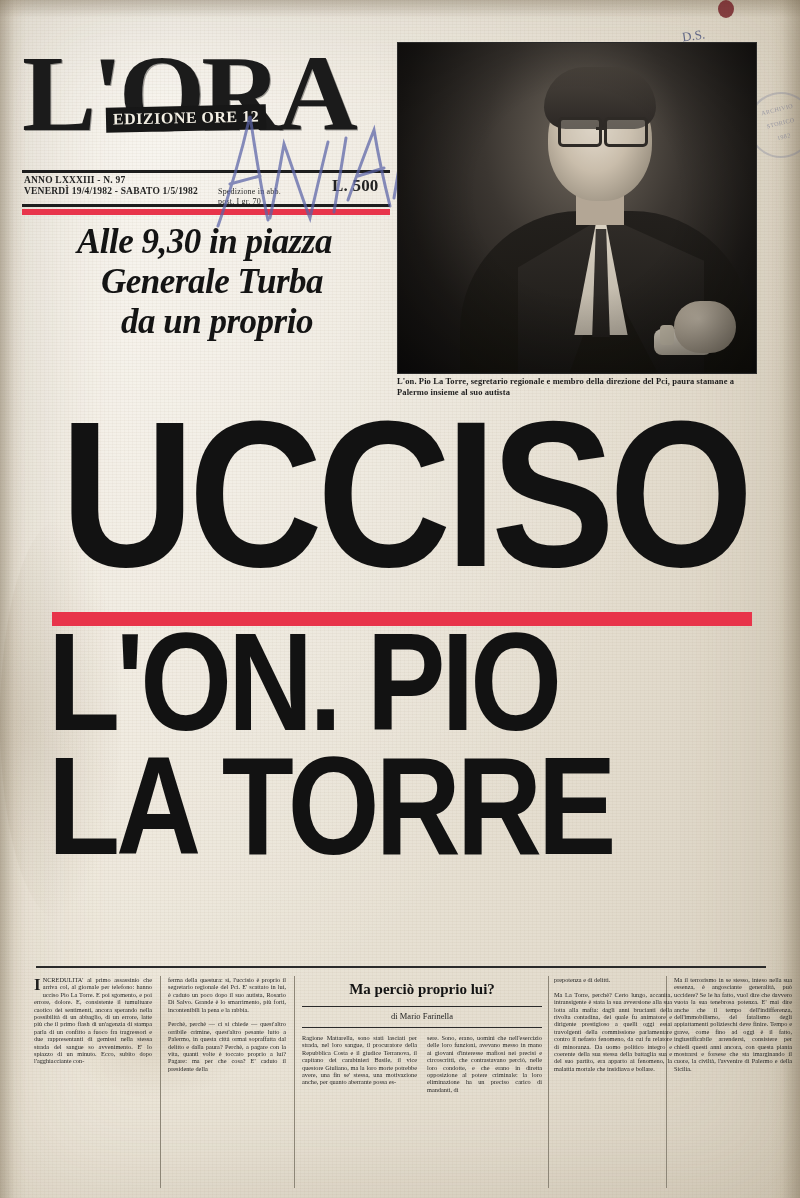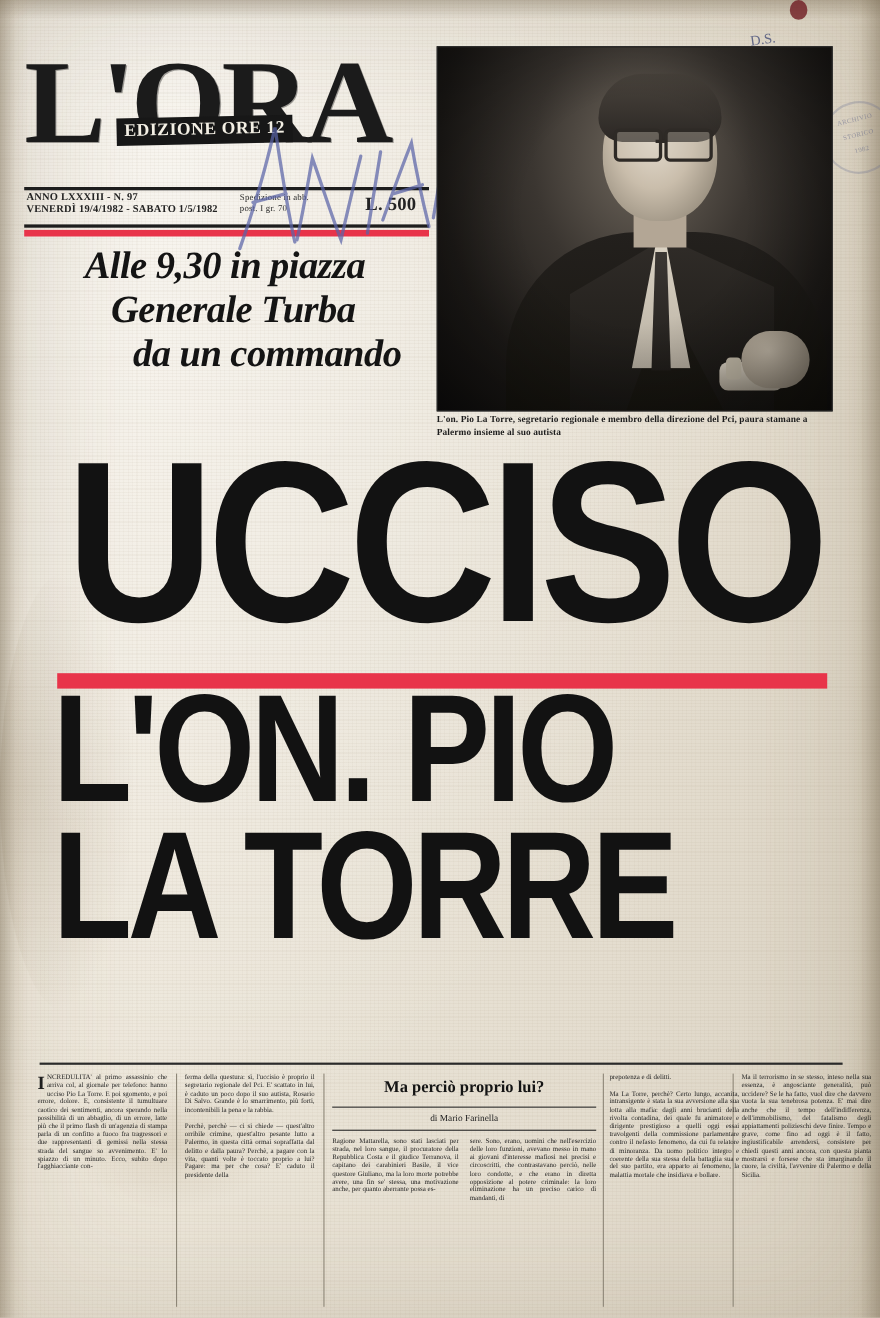--- a/index.html
+++ b/index.html
@@ -74,21 +74,21 @@
     position:absolute; left:0; top:156px; width:368px; height:3px; background:#1d1d1d;
   }
   #mast-rule-bottom{
     position:absolute; left:0; top:190px; width:368px; height:3px; background:#1d1d1d;
   }
   .mast-meta{
     position:absolute; font-size:9.5px; font-weight:bold; color:#232323; line-height:11px;
     letter-spacing:0.2px;
   }
   #meta-left{ left:2px; top:161px; }
-  #meta-mid{ left:196px; top:161px; font-weight:normal; font-size:8px; line-height:10px; color:#2a2a2a;}
+  #meta-mid{ left:196px; top:173px; font-weight:normal; font-size:8px; line-height:10px; color:#2a2a2a;}
   #meta-price{ left:310px; top:166px; font-size:17px; font-weight:bold; }
   
   #red-band{
     position:absolute; left:0; top:195px; width:368px; height:6px;
     background:#e8344a;
   }
   
   #kicker{
     position:absolute; left:8px; top:208px; width:372px;margin-left:47px;
   }
@@ -320,21 +320,21 @@
 
     <div class="mast-meta" id="meta-left" style="white-space:pre-line;">ANNO LXXXIII - N. 97
 VENERDÌ 19/4/1982 - SABATO 1/5/1982</div>
     <div class="mast-meta" id="meta-mid" style="white-space:pre-line;">Spedizione in abb.
 post. I gr. 70</div>
     <div class="mast-meta" id="meta-price">L. 500</div>
 
     <div id="kicker">
       <div class="kicker-line l1">Alle 9,30 in piazza</div>
       <div class="kicker-line l2">Generale Turba</div>
-      <div class="kicker-line l3">da un commando</div>
+      <div class="kicker-line l3">da un proprio</div>
     </div>
 
     <svg id="scribble" viewBox="0 0 230 160">
       <g fill="none" stroke="#5b64a8" stroke-width="3" stroke-linecap="round" opacity="0.72">
         <path d="M20,146 C38,96 46,62 52,36 C56,62 62,104 70,140"></path>
         <path d="M32,104 L62,96"></path>
         <path d="M72,138 C78,110 82,86 86,64 C96,92 104,118 112,138 C118,112 124,86 130,62"></path>
         <path d="M136,132 C140,106 144,82 148,58"></path>
         <path d="M150,120 C160,92 168,70 176,50 C180,74 186,102 192,126"></path>
         <path d="M160,96 L186,88"></path>

